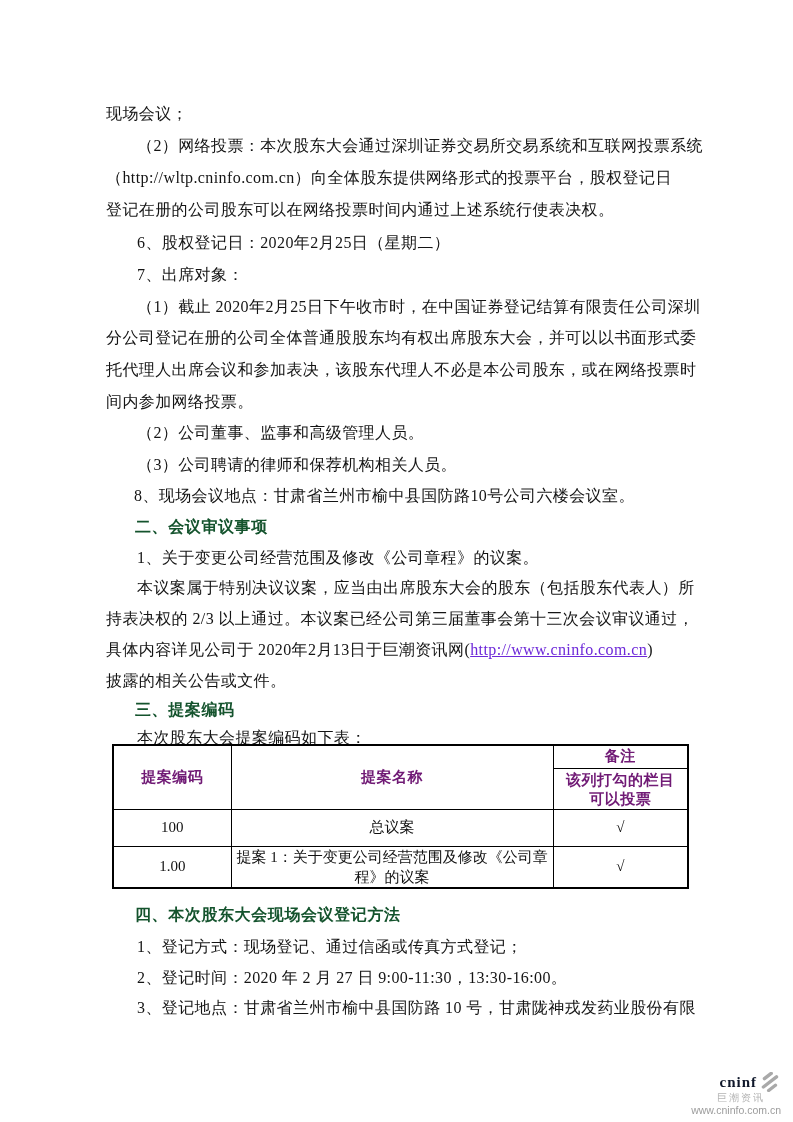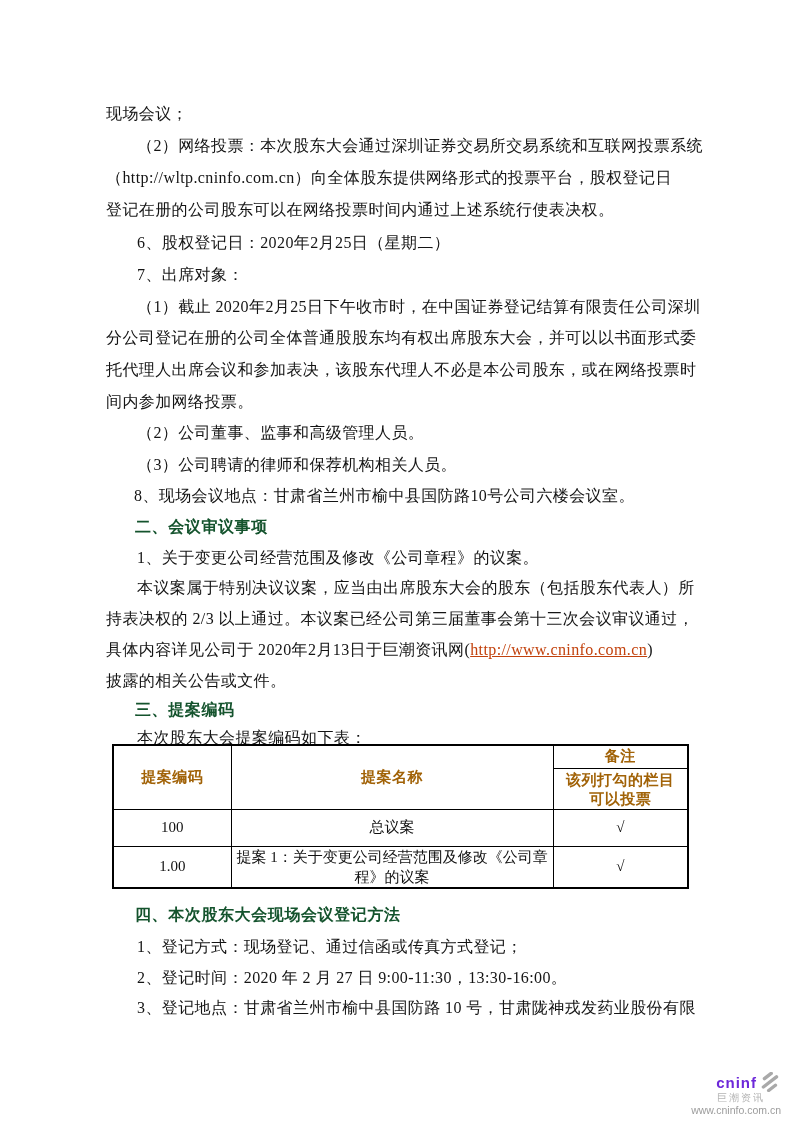--- a/index.html
+++ b/index.html
@@ -22,21 +22,21 @@
   .ind  { padding-left:31px; }   
   .ind8 { padding-left:28px; }   
   .hd {
     font-family:"Liberation Sans","DejaVu Sans",sans-serif;
     font-weight:bold;
     color:#14532d;
     padding-left:29px;
     letter-spacing:0.6px;
   }
   .doclink {
-    color:#c2410c;
+    color:#6d28d9;
     text-decoration:underline;
     cursor:pointer;
   }
   
   table.proposal {
     position:absolute;
     left:112px; top:744px;
     border-collapse:collapse;
     table-layout:fixed;
     border:2px solid #000;
@@ -46,21 +46,21 @@
     font-size:15px;
     text-align:center;
     vertical-align:middle;
     padding:0;
     color:#111111;
     overflow:hidden;
   }
   table.proposal td.th {
     font-family:"Liberation Sans","DejaVu Sans",sans-serif;
     font-weight:bold;
-    color:#a16207;
+    color:#701a75;
     letter-spacing:0.5px;
   }
   .subwrap {
     max-width:118px;
     margin:0 auto;
     line-height:19px;
     word-break:break-word;
   }
   td.name-left {
     text-align:left;
@@ -77,25 +77,25 @@
     display:flex;
     flex-direction:column;
     align-items:flex-end;
     line-height:1;
   }
   .logo-top {
     display:flex;
     align-items:center;
   }
   .logo-brand {
-    font-family:Liberation Sans, sans-serif;
+    font-family:Liberation Serif, serif;
     font-weight:bold;
     font-size:15px;
     letter-spacing:1px;
-    color:#6d28d9;
+    color:#0f172a;
   }
   .logo-mark { margin-left:2px; }
   .logo-cn {
     font-size:10px;
     letter-spacing:2px;
     color:#b3b3b3;
     margin-top:1px;
     margin-right:16px;
   }
   .logo-url {

